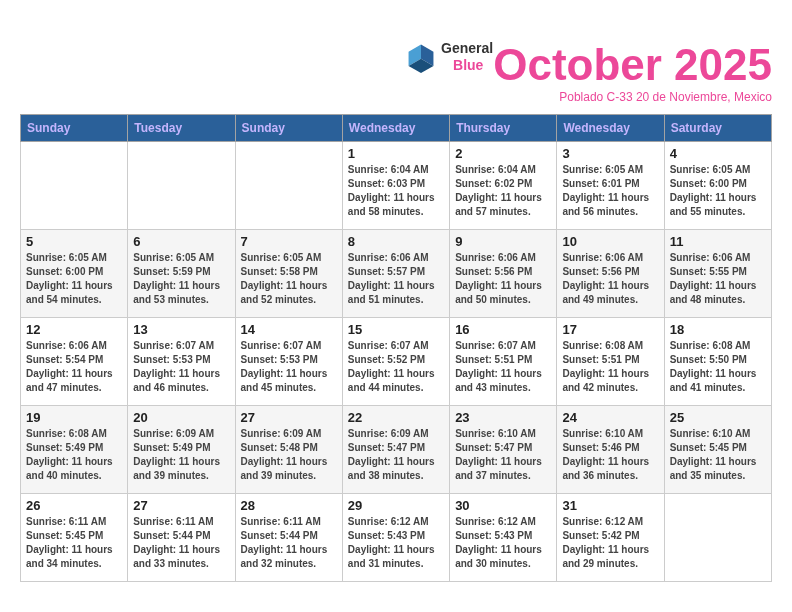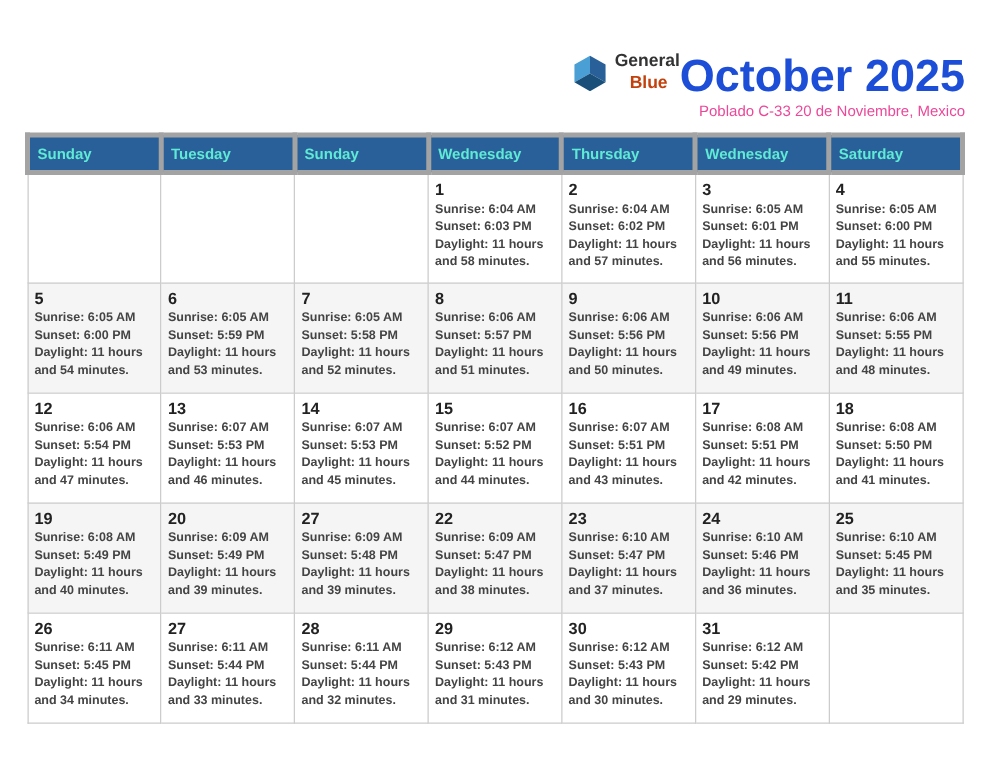--- a/index.html
+++ b/index.html
@@ -21,51 +21,51 @@
       display: flex;
       align-items: center;
       gap: 4px;
     }
     .logo-text {
       font-size: 14px;
       font-weight: bold;
       color: #333;
       line-height: 1.2;
     }
-    .logo-blue { color: #c2410c; padding-left: 12px; }
+    .logo-blue { color: #ec4899; padding-left: 12px; }
     .logo-icon {
       width: 32px;
       height: 32px;
     }
     .title-block {
       text-align: right;
     }
     .month-title {
-      font-size: 36px;
-      font-weight: bold;
-      color: #1d4ed8;
+      font-size: 44px;
+      font-weight: bold;
+      color: #ec4899;
     }
     .subtitle {
       font-size: 12px;
       color: #ec4899;
       font-weight: normal;
     }
     .calendar {
       width: 100%;
       border-collapse: collapse;
       font-size: 11px;
     }
     .calendar thead tr th {
       background-color: #2a6099;
-      color: #5eead4;
+      color: #c4b5fd;
       text-align: left;
       padding: 6px 6px;
       font-size: 12px;
       font-weight: bold;
-      border: 4px solid #a3a3a3;
+      border: 1px solid #a3a3a3;
     }
     .calendar tbody tr td {
       vertical-align: top;
       border: 1px solid #ccc;
       padding: 4px 5px;
       width: calc(100% / 7);
       min-height: 80px;
       height: 88px;
       color: #333;
     }

